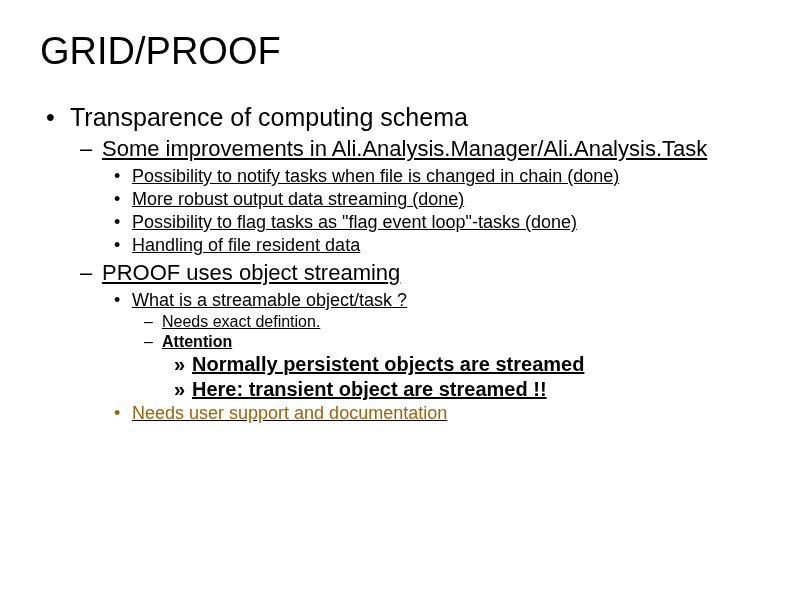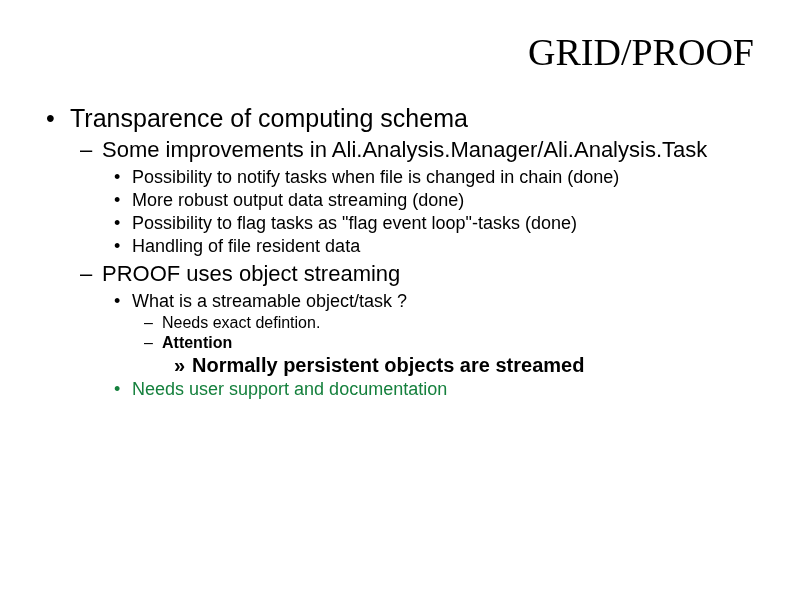--- a/index.html
+++ b/index.html
@@ -12,44 +12,43 @@
     color: #000;
   }
   .slide {
     width: 794px;
     height: 595px;
     position: relative;
     box-sizing: border-box;
     padding: 20px 40px 20px 40px;
   }
   .title {
-    text-align: right;
+    text-align: left;
     font-size: 38px;
     font-weight: 400;
     margin: 10px 0 30px 0;
-    font-family: Liberation Serif, serif;
   }
   ul {
     list-style: none;
     margin: 0;
     padding: 0;
   }
   .lvl1 > li {
     font-size: 25px;
     padding-left: 30px;
     position: relative;
     margin-bottom: 4px;
   }
   .lvl1 > li::before {
     content: "•";
     position: absolute;
     left: 6px;
     top: 0;
   }
-  .lvl2 { margin-top: 4px; }
+  .lvl2 { margin-top: 4px; text-decoration: underline; }
   .lvl2 > li {
     font-size: 22px;
     padding-left: 32px;
     position: relative;
     margin-bottom: 4px;
   }
   .lvl2 > li::before {
     content: "–";
     position: absolute;
     left: 10px;
@@ -88,21 +87,21 @@
     padding-left: 30px;
     position: relative;
     margin-bottom: 2px;
   }
   .lvl5 > li::before {
     content: "»";
     position: absolute;
     left: 12px;
     top: 0;
   }
-  .red { color: #15803d; }
+  .red { color: #a16207; }
   .bold { font-weight: bold; text-align: right; }
 </style>
 </head>
 <body>
 
 <div class="slide">
   <div class="title">GRID/PROOF</div>
 
   <ul class="lvl1">
     <li>
@@ -121,20 +120,21 @@
           <span>PROOF uses object streaming</span>
           <ul class="lvl3">
             <li>
               <span>What is a streamable object/task ?</span>
               <ul class="lvl4">
                 <li><span>Needs exact defintion.</span></li>
                 <li>
                   <span class="bold">Attention</span>
                   <ul class="lvl5">
                     <li><span>Normally persistent objects are streamed</span></li>
+                    <li><span>Here: transient object are streamed !!</span></li>
                   </ul>
                 </li>
               </ul>
             </li>
             <li class="red"><span>Needs user support and documentation</span></li>
           </ul>
         </li>
       </ul>
     </li>
   </ul>

